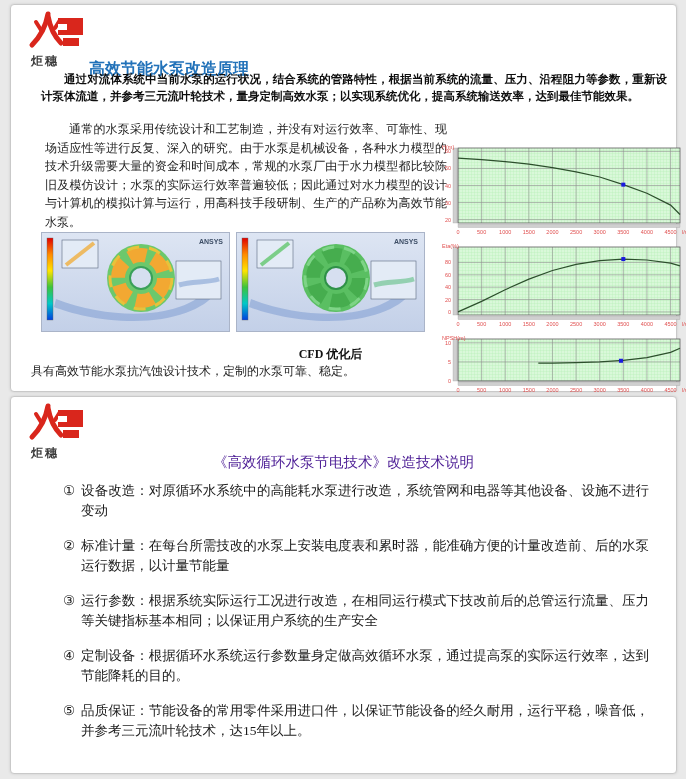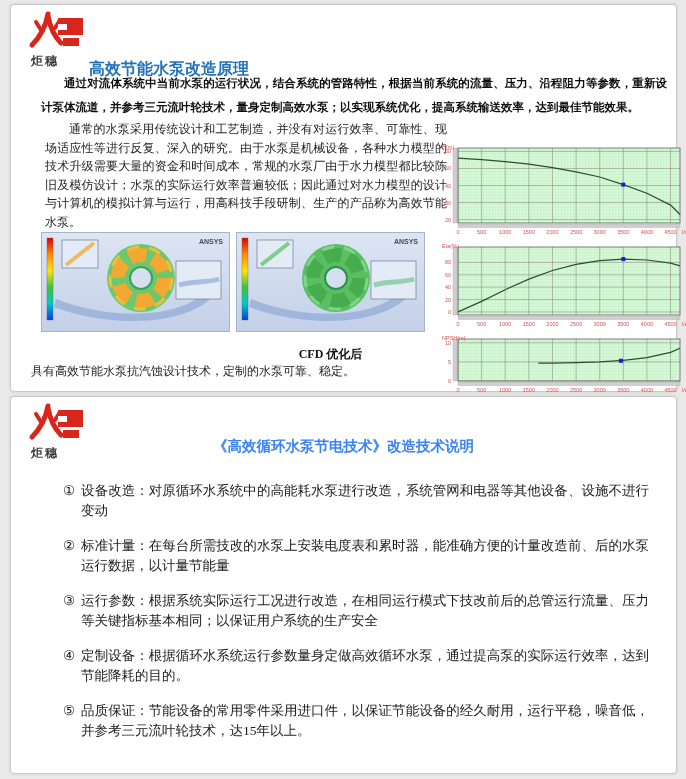--- a/index.html
+++ b/index.html
@@ -25,21 +25,21 @@
     text-align:center;font-size:14.5px;font-weight:bold;color:#111;
     font-family:"Liberation Serif", serif;
   }
   .p1-subtitle{
     position:absolute;left:78px;top:54px;margin:0;
     font-size:16px;font-weight:bold;color:#2272b9;
   }
   .intro{
     position:absolute;left:30px;top:66px;width:626px;margin:0;
     font-size:11.5px;font-weight:bold;color:#0d0d0d;
-    line-height:24px;text-indent:2em;text-align:justify;
+    line-height:17px;text-indent:2em;text-align:justify;
   }
   .body-text{
     position:absolute;left:34px;top:115px;width:402px;margin:0;
     font-family:"Liberation Serif", serif;
     font-size:12px;color:#222;line-height:18.5px;
     text-indent:2em;text-align:justify;
   }
   .cfd-row{position:absolute;left:30px;top:227px;width:384px;display:flex;gap:6px;}
   .cfd-fig{margin:0;width:189px;}
   .cfd-fig svg{display:block;border:1px solid #aab4c8;}
@@ -48,22 +48,22 @@
     font-family:"Liberation Serif", serif;margin-top:14px;
   }
   .footer-note{
     position:absolute;left:20px;top:358px;margin:0;
     font-size:12px;color:#222;
   }
   .charts{position:absolute;left:430px;top:136px;width:252px;}
   .chart{width:252px;}
 
   .p2-title{
-    position:absolute;left:0;right:0;top:40px;margin:0;
-    text-align:center;font-size:14.5px;font-weight:bold;color:#3b82f6;
+    position:absolute;left:0;right:0;top:40px;margin:16px;
+    text-align:center;font-size:14.5px;font-weight:normal;color:#4c1d95;
     font-family:"Liberation Serif", serif;
   }
   .items{position:absolute;left:52px;top:84px;width:586px;}
   .item{
     display:flex;margin-bottom:15px;
     font-family:"Liberation Serif", serif;
     font-size:13.5px;color:#1a1a1a;line-height:20px;
   }
   .item .num{flex:0 0 auto;margin-right:6px;}
   .item .txt{flex:1 1 auto;text-align:justify;}

